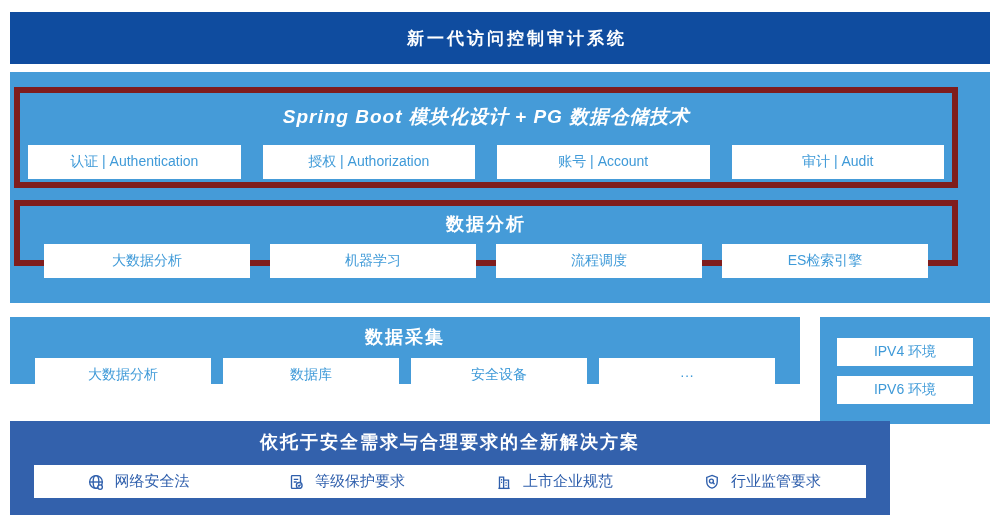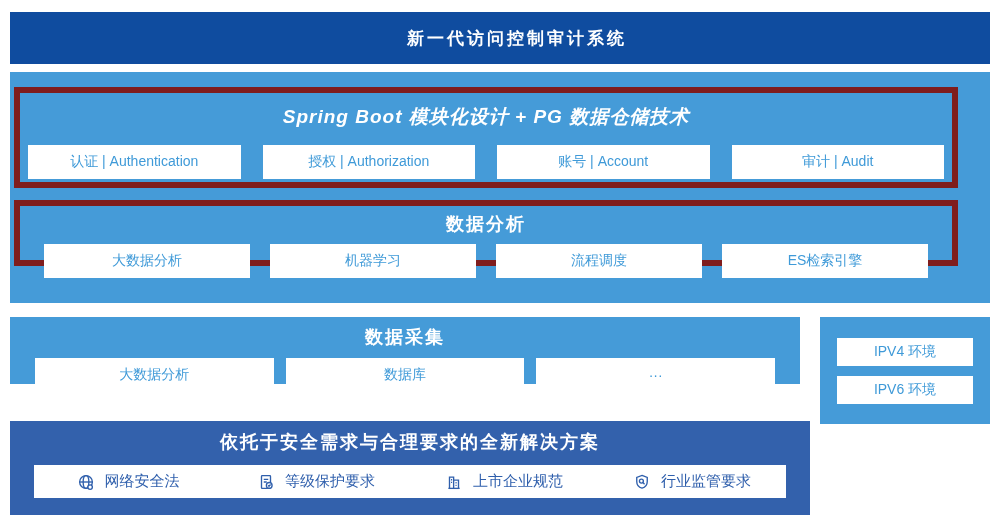--- a/index.html
+++ b/index.html
@@ -28,21 +28,21 @@
 
   .collection { position:absolute; left:10px; top:317px; width:790px; height:67px; background:#459BD8; }
   .section-title { color:#fff; text-align:center; font-weight:bold; font-size:18px;
                    padding-top:8px; line-height:24px; letter-spacing:2px; }
   .collection .row { padding:0 25px; gap:12px; margin-top:9px; }
 
   .env { position:absolute; left:820px; top:317px; width:170px; height:107px; background:#459BD8;
          display:flex; flex-direction:column; justify-content:center; gap:10px; padding:0 17px; }
   .env .wbox { height:28px; flex:none; }
 
-  .solution { position:absolute; left:10px; top:421px; width:800px; height:94px; background:#3361AC; }
+  .solution { position:absolute; left:10px; top:421px; width:880px; height:94px; background:#3361AC; }
   .solution .section-title { padding-top:9px; }
   .solution .row { padding:0 24px; margin-top:11px; }
   .solution .wbox { height:33px; color:#2F5FAC; font-size:15px; gap:10px; }
   .icon { display:flex; align-items:center; }
   .icon svg { display:block; }
 </style>
 </head>
 <body>
 
 <div class="canvas">
@@ -73,20 +73,21 @@
       </div>
     </div>
 
   </div>
 
   <div class="collection">
     <div class="section-title">数据采集</div>
     <div class="row">
       <div class="wbox">大数据分析</div>
       <div class="wbox">数据库</div>
+      <div class="wbox">安全设备</div>
       <div class="wbox">···</div>
     </div>
   </div>
 
   <div class="env">
     <div class="wbox">IPV4 环境</div>
     <div class="wbox">IPV6 环境</div>
   </div>
 
   <div class="solution">

